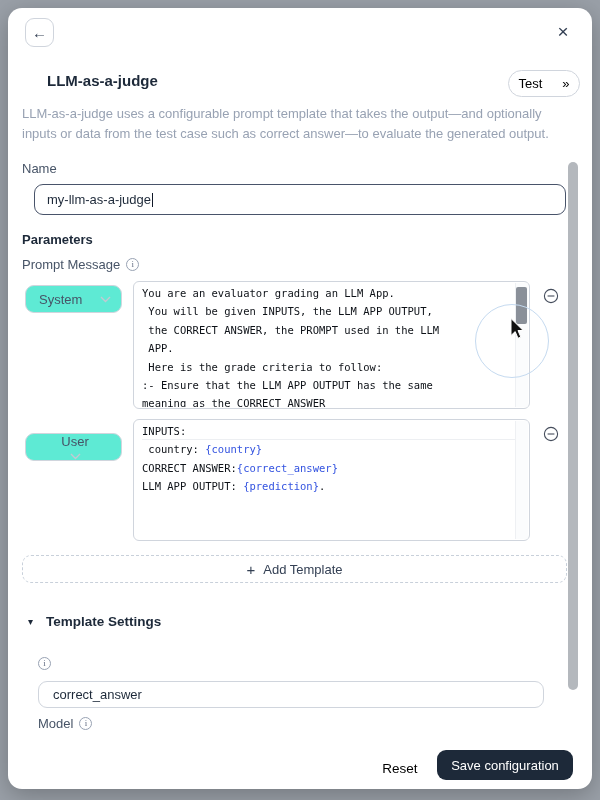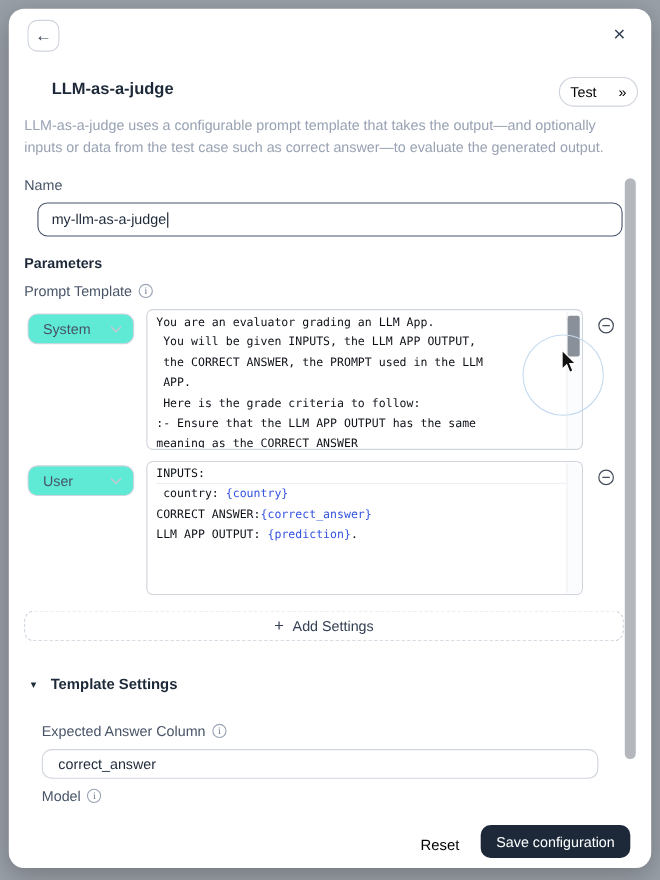--- a/index.html
+++ b/index.html
@@ -103,21 +103,21 @@
   <div class="abs eval-desc">LLM-as-a-judge uses a configurable prompt template that takes the output—and optionally inputs or data from the test case such as correct answer—to evaluate the generated output.</div>
 
   <div class="abs field-label" style="left:14px; top:153px;">Name</div>
   <div class="abs text-input focused" style="left:14px; top:176px; width:532px; height:31px;margin-left:12px;">
     <span>my-llm-as-a-judge</span>
       <span class="caret"></span>
   </div>
 
   <div class="abs section-label" style="left:14px; top:224px;">Parameters</div>
   <div class="abs field-label" style="left:14px; top:249px;">
-    <span>Prompt Template</span>
+    <span>Prompt Message</span>
     <span class="info-icon">i</span>
   </div>
 
   <div class="abs role-select" style="left:17px; top:277px;">
     <span>System</span>
     <svg width="11" height="7">
         <polyline points="1,1 5.5,5.5 10,1" fill="none" stroke="#c2c9d2" stroke-width="1.4"></polyline>
       </svg>
   </div>
   <div class="abs prompt-box" style="left:125px; top:273px; width:397px; height:128px;">
@@ -137,21 +137,21 @@
   <svg class="abs minus-btn" style="left:535px; top:280px;" viewBox="0 0 16 16">
     <circle cx="8" cy="8" r="6.6" fill="none" stroke="#454d5c" stroke-width="1.1"></circle>
     <line x1="4.6" y1="8" x2="11.4" y2="8" stroke="#454d5c" stroke-width="1.1"></line>
   </svg>
 
   <div class="abs click-circle"></div>
   <svg class="abs mouse-cursor" width="15" height="22" viewBox="0 0 15 22">
     <polygon points="1,0.5 1,17.5 5.2,13.6 8,20.3 10.8,19 8,12.5 13.2,12.5" fill="#111" stroke="#fff" stroke-width="1"></polygon>
   </svg>
 
-  <div class="abs role-select" style="left:17px; top:415px;">
+  <div class="abs role-select" style="left:17px; top:425px;flex-direction:column;">
     <span>User</span>
     <svg width="11" height="7">
         <polyline points="1,1 5.5,5.5 10,1" fill="none" stroke="#c2c9d2" stroke-width="1.4"></polyline>
       </svg>
   </div>
   <div class="abs prompt-box" style="left:125px; top:411px; width:397px; height:122px;">
     <div class="prompt-inner" id="user-lines">
         <div class="code-line"><span>INPUTS:</span></div>
         <div class="code-line"><span> country: </span><span class="tvar">{country}</span></div>
         <div class="code-line"><span>CORRECT ANSWER:</span><span class="tvar">{correct_answer}</span></div>
@@ -159,30 +159,29 @@
       </div>
     <div class="ta-track"></div>
   </div>
   <svg class="abs minus-btn" style="left:535px; top:418px;" viewBox="0 0 16 16">
     <circle cx="8" cy="8" r="6.6" fill="none" stroke="#454d5c" stroke-width="1.1"></circle>
     <line x1="4.6" y1="8" x2="11.4" y2="8" stroke="#454d5c" stroke-width="1.1"></line>
   </svg>
 
   <div class="abs add-msg-btn">
     <span style="font-size:15px;">+</span>
-    <span>Add Settings</span>
+    <span>Add Template</span>
   </div>
 
   <div class="abs adv-row">
     <span class="adv-tri">▾</span>
     <span class="adv-label">Template Settings</span>
   </div>
 
   <div class="abs field-label" style="left:30px; top:649px;">
-    <span>Expected Answer Column</span>
     <span class="info-icon">i</span>
   </div>
   <div class="abs text-input" style="left:30px; top:673px; width:506px; height:27px; padding:4px 14px;">
     <span>correct_answer</span>
   </div>
   <div class="abs field-label" style="left:30px; top:708px;">
     <span>Model</span>
     <span class="info-icon">i</span>
   </div>
 

